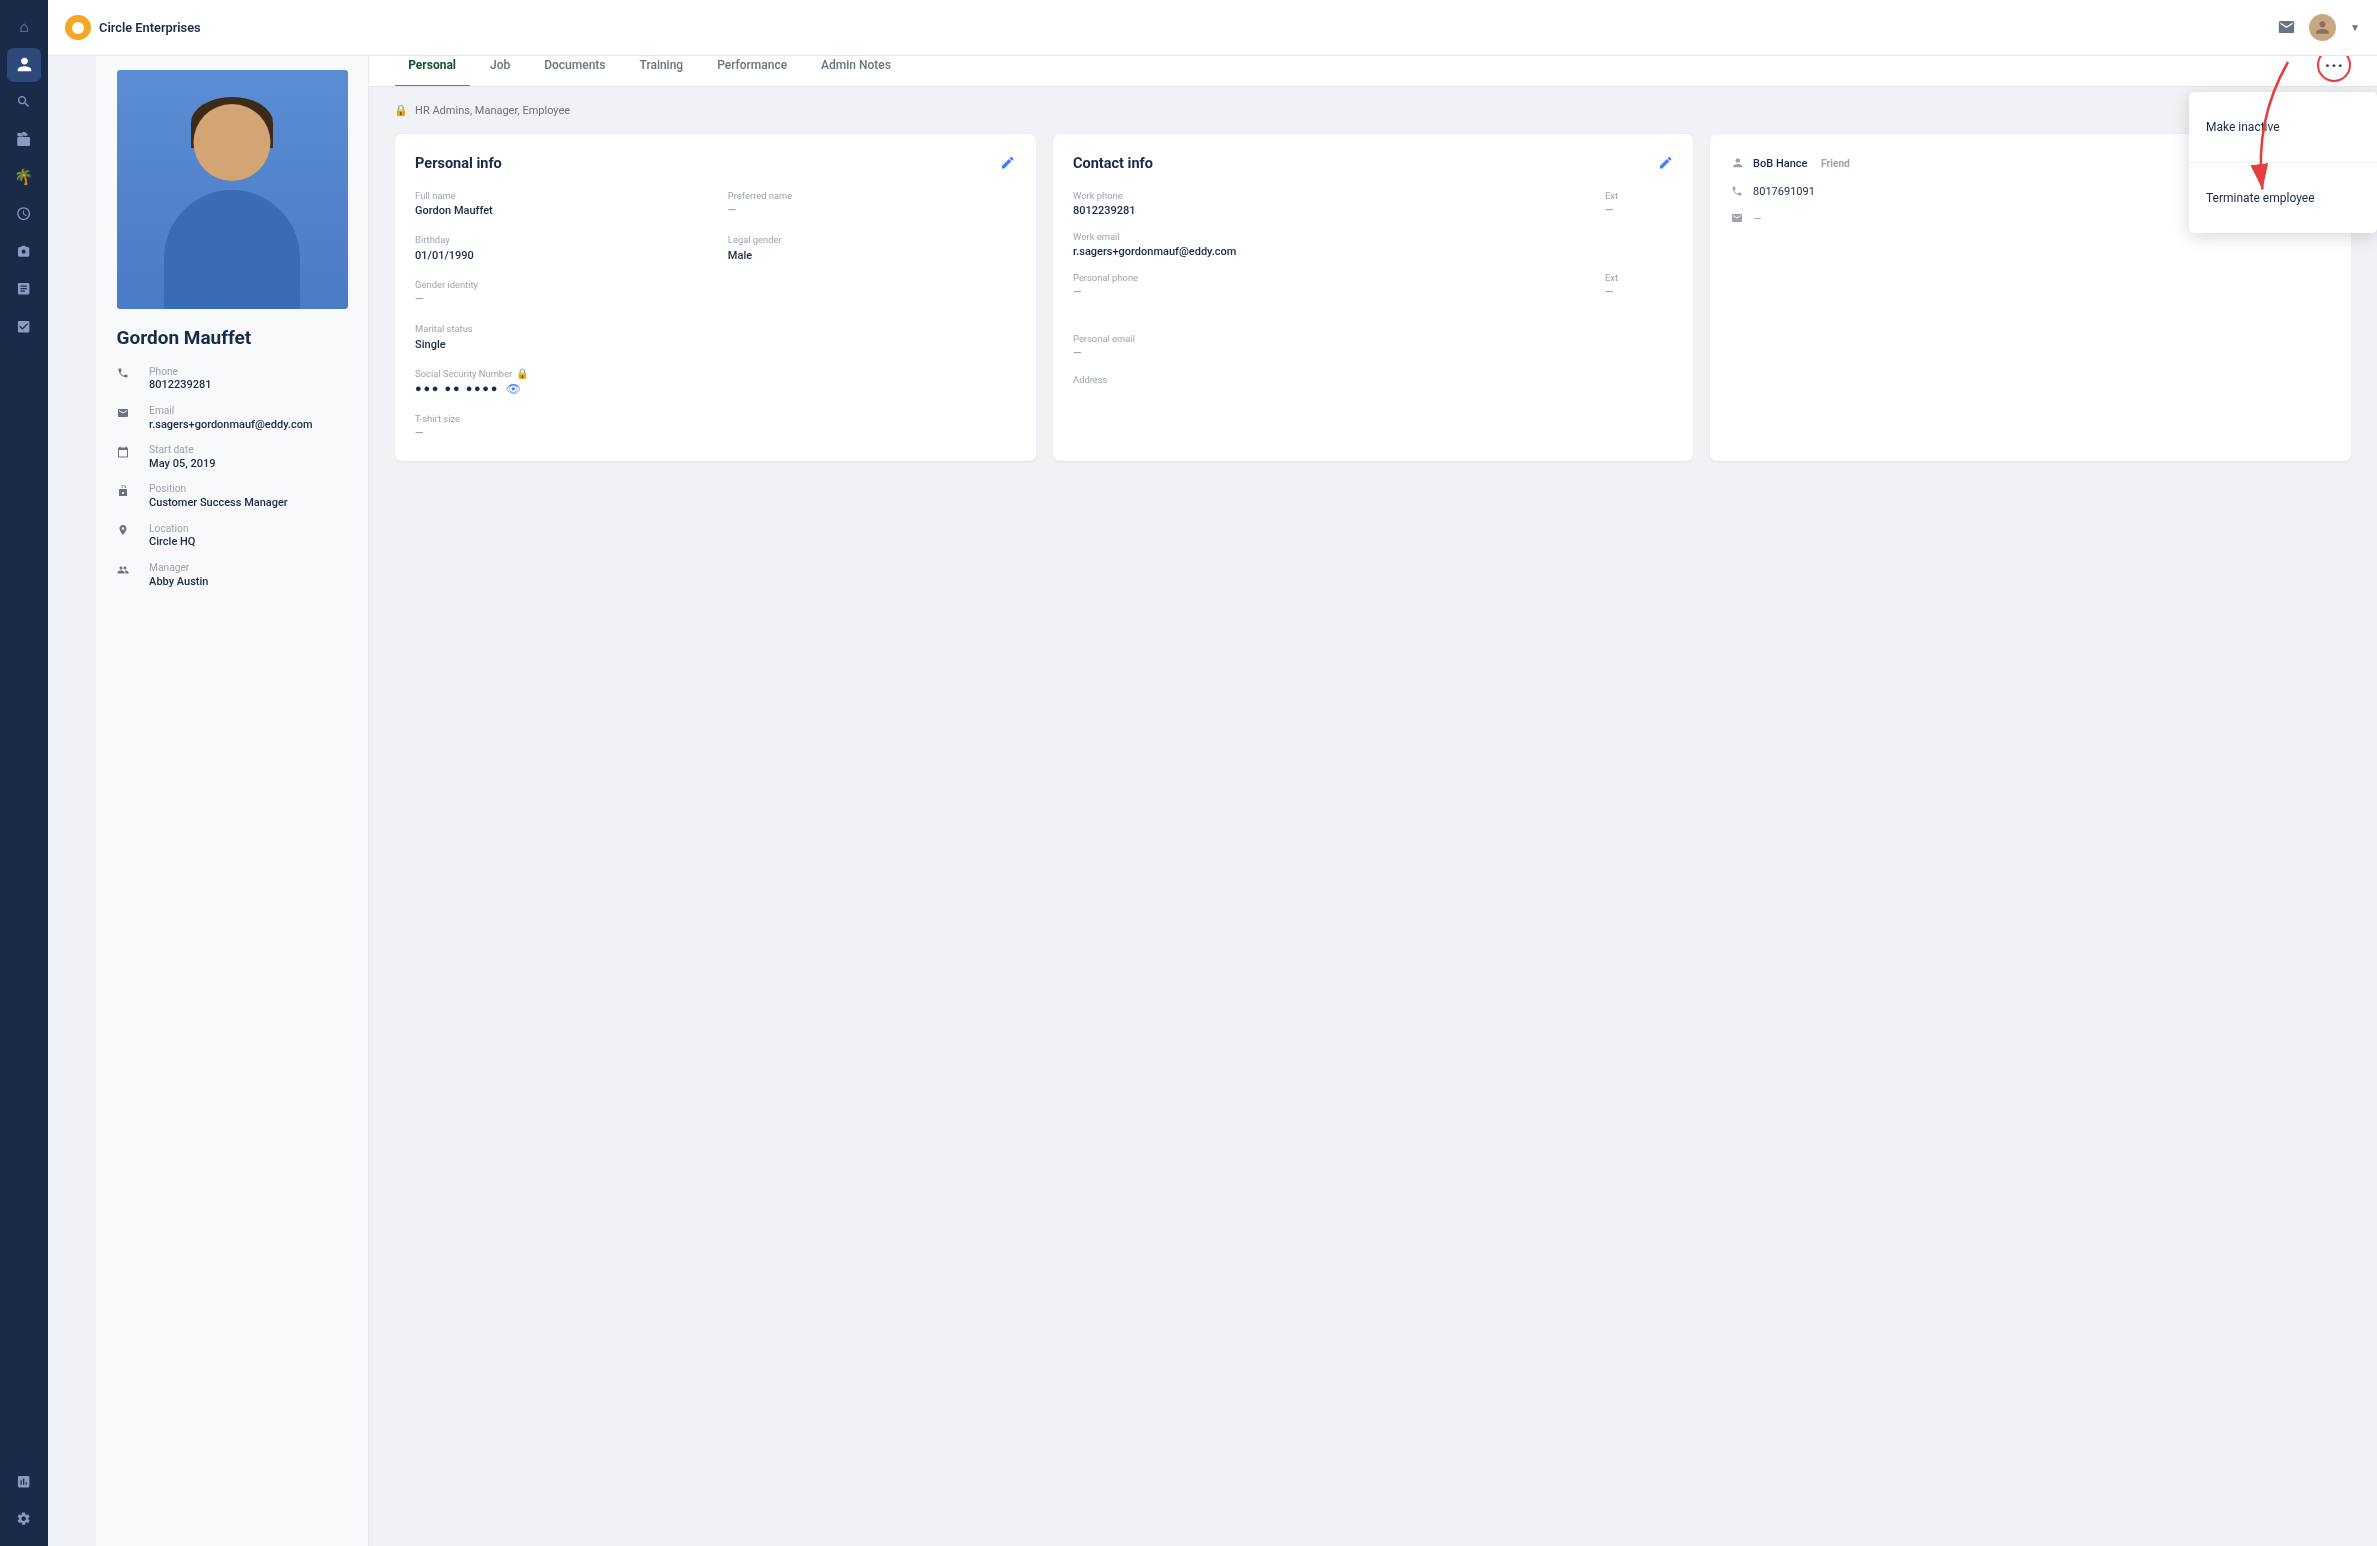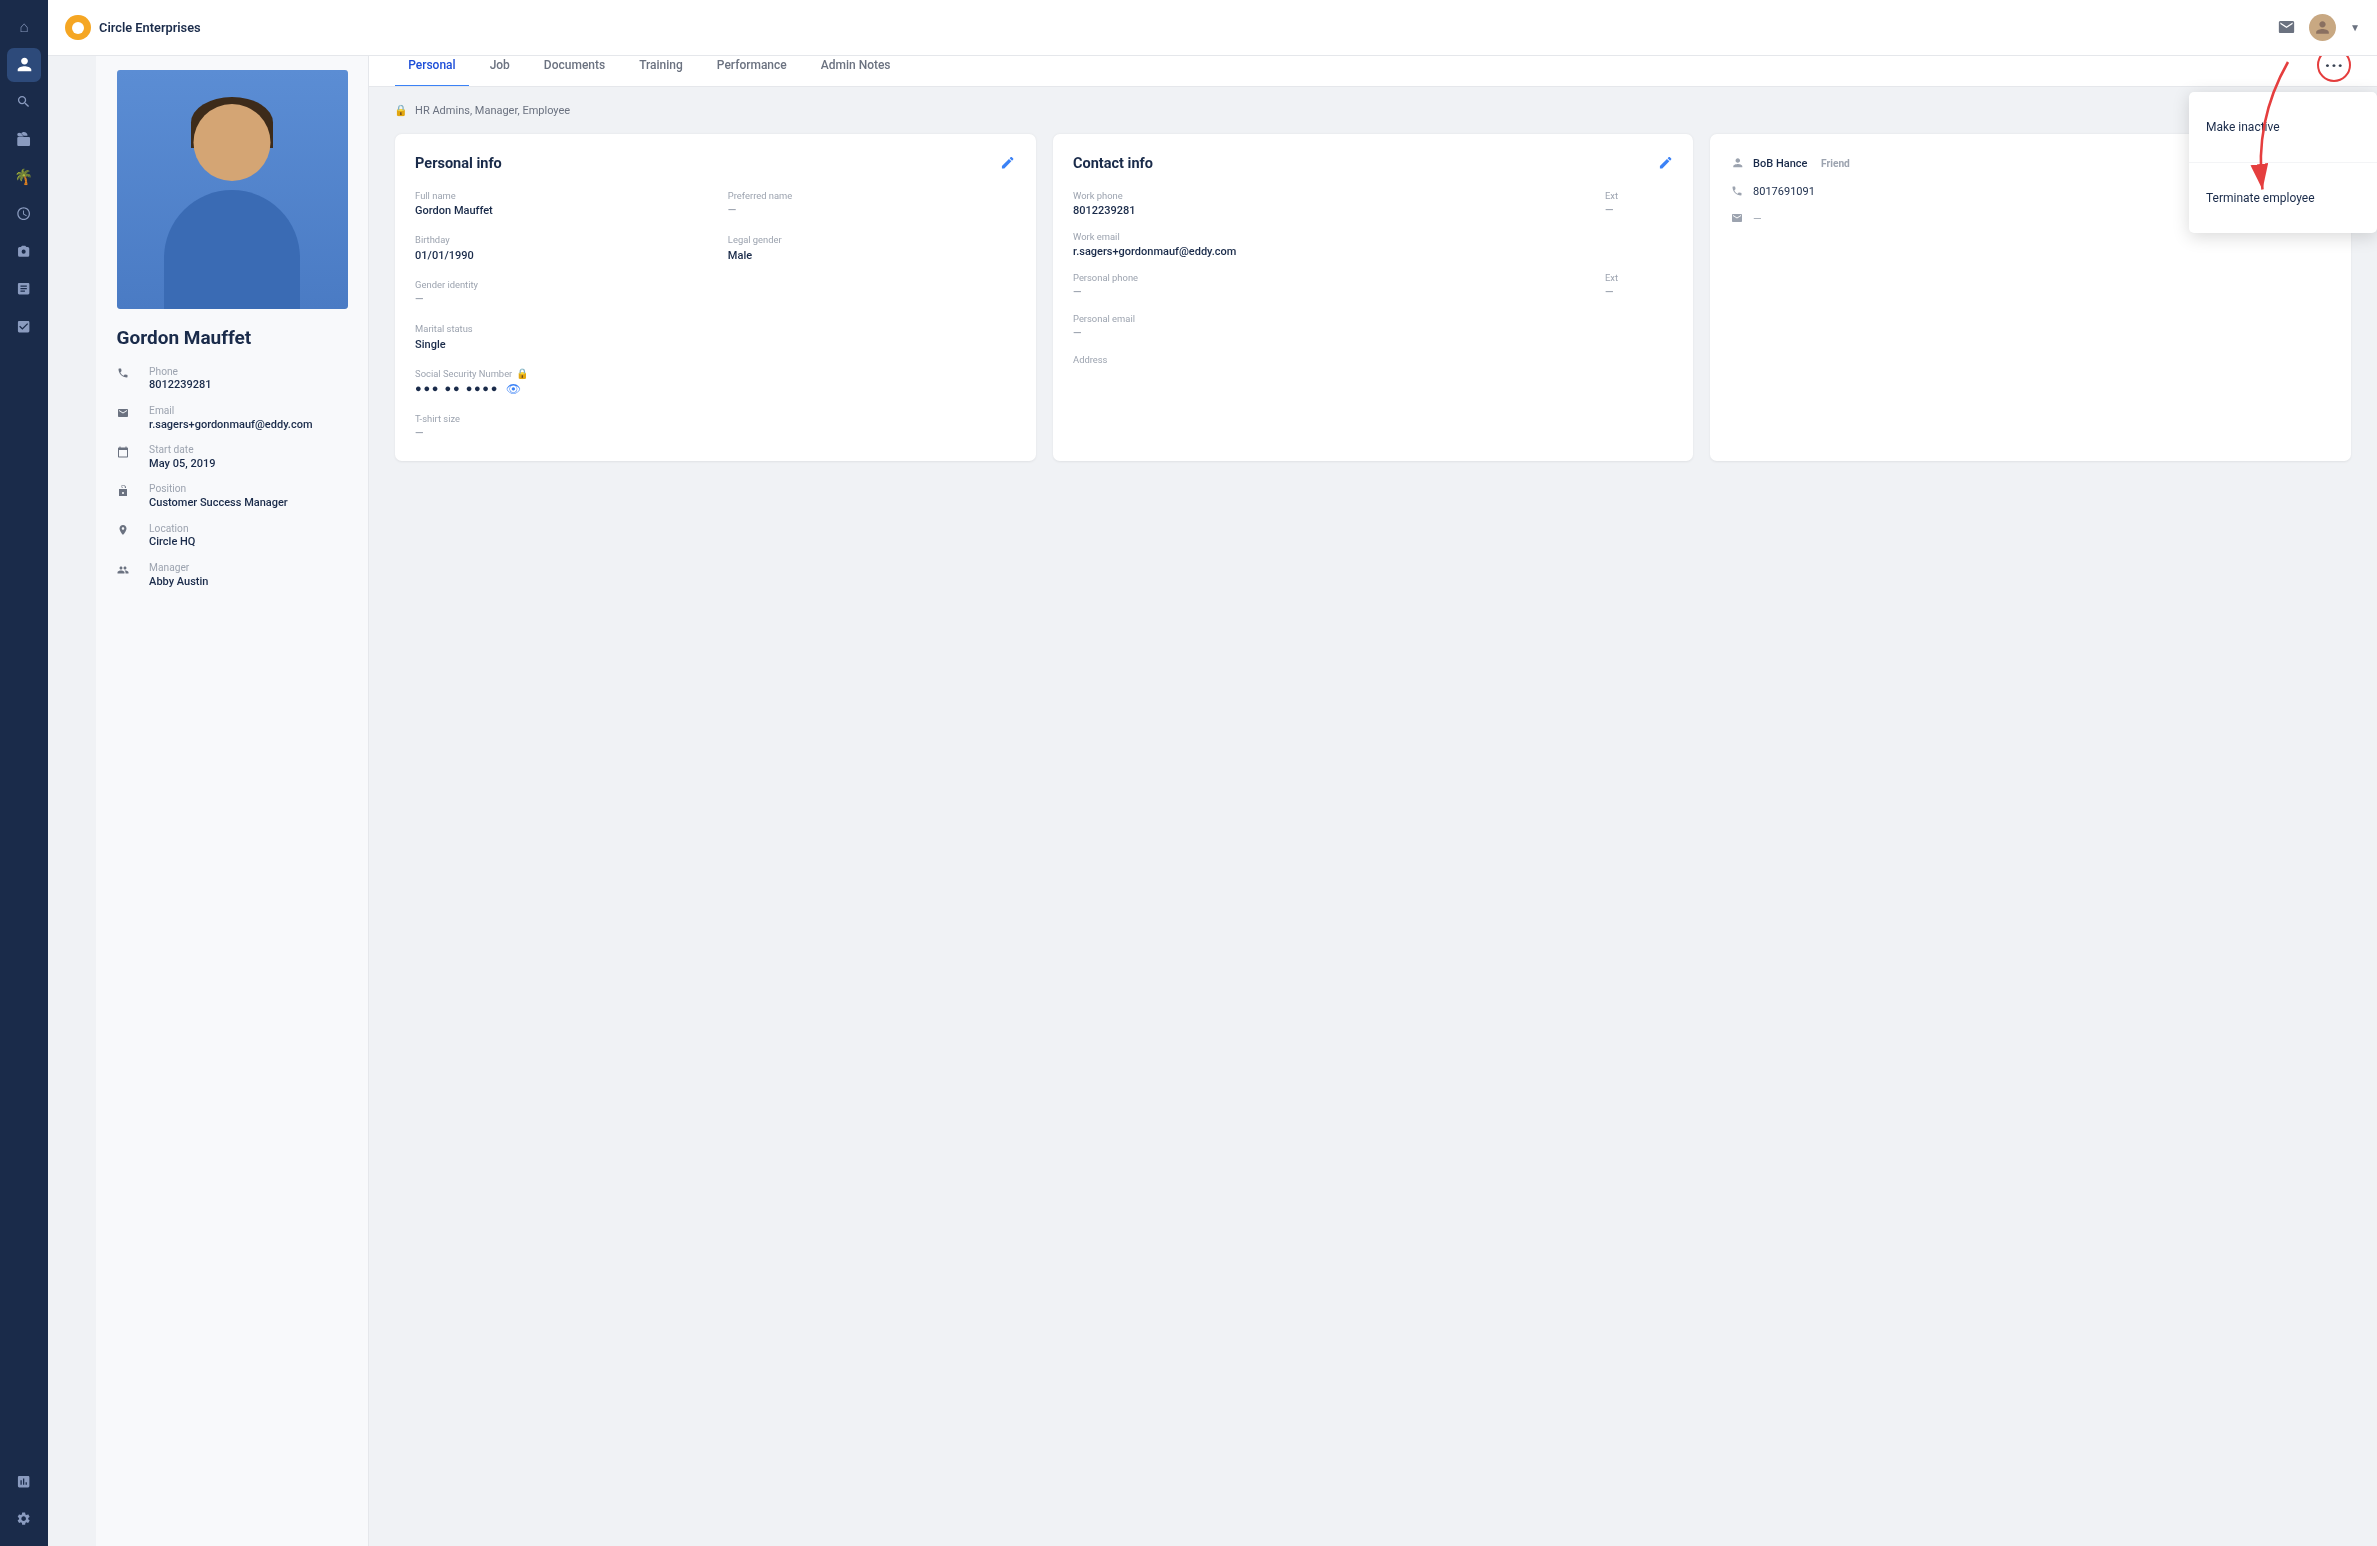--- a/index.html
+++ b/index.html
@@ -223,22 +223,23 @@
       padding: 13.6px 13.6px;
       font-size: 12px;
       font-weight: 500;
       color: #6b7280;
       cursor: pointer;
       border-bottom: 1.7px solid transparent;
       margin-right: 6.8px;
       white-space: nowrap;
     }
     .tab.active {
-      color: #1d4ed8;
+      color: #14532d;
       border-bottom-color: #3b82f6;
+      font-weight: bold;
     }
     .tabs-spacer { flex: 1; }
     .more-btn {
       width: 34px;
       height: 34px;
       border-radius: 50%;
       border: 2.1px solid #e53e3e;
       display: flex;
       align-items: center;
       justify-content: center;
@@ -703,21 +704,21 @@
               <div class="contact-field-value">r.sagers+gordonmauf@eddy.com</div>
             </div>
             <div>
               <div class="contact-field-label">Personal phone</div>
               <div class="contact-field-value dash">—</div>
             </div>
             <div>
               <div class="contact-field-label">Ext</div>
               <div class="contact-field-value dash">—</div>
             </div>
-            <div style="grid-column: 1 / -1;">
+            <div style="grid-column: 1 / -1; margin-top: 20px;">
               <div class="contact-field-label">Personal email</div>
               <div class="contact-field-value dash">—</div>
             </div>
             <div style="grid-column: 1 / -1;">
               <div class="contact-field-label">Address</div>
             </div>
           </div>
         </div>
 
 

